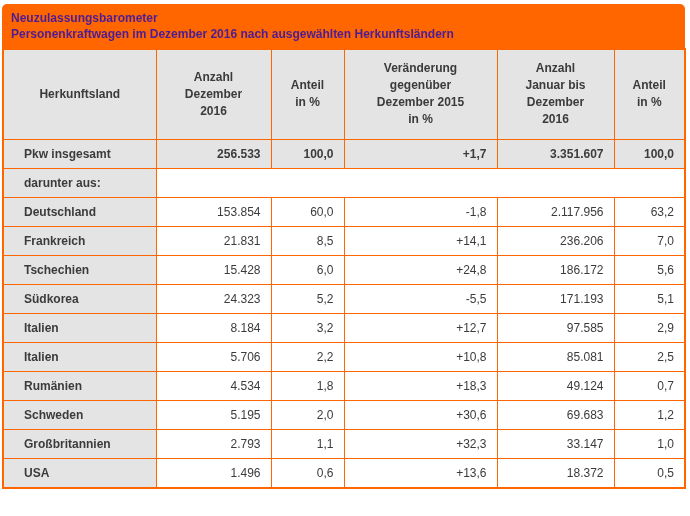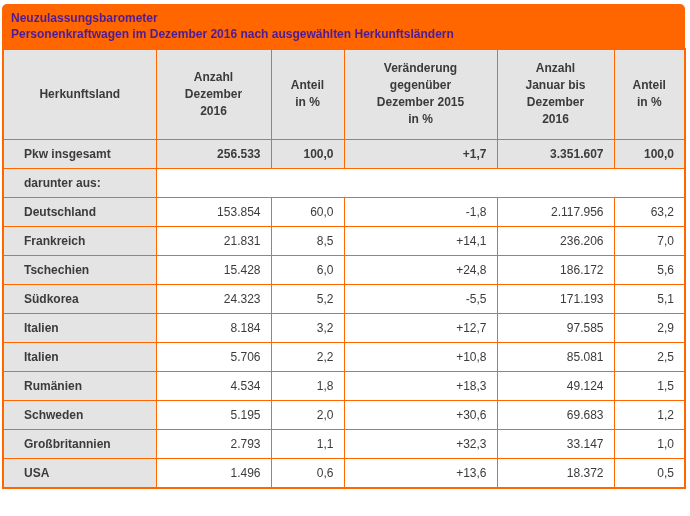--- a/index.html
+++ b/index.html
@@ -169,21 +169,21 @@
           <td class="num-cell">+10,8</td>
           <td class="num-cell">85.081</td>
           <td class="num-cell">2,5</td>
         </tr>
         <tr>
           <td class="label-cell">Rumänien</td>
           <td class="num-cell">4.534</td>
           <td class="num-cell">1,8</td>
           <td class="num-cell">+18,3</td>
           <td class="num-cell">49.124</td>
-          <td class="num-cell">1,5</td>
+          <td class="num-cell">0,7</td>
         </tr>
         <tr>
           <td class="label-cell">Schweden</td>
           <td class="num-cell">5.195</td>
           <td class="num-cell">2,0</td>
           <td class="num-cell">+30,6</td>
           <td class="num-cell">69.683</td>
           <td class="num-cell">1,2</td>
         </tr>
         <tr>

